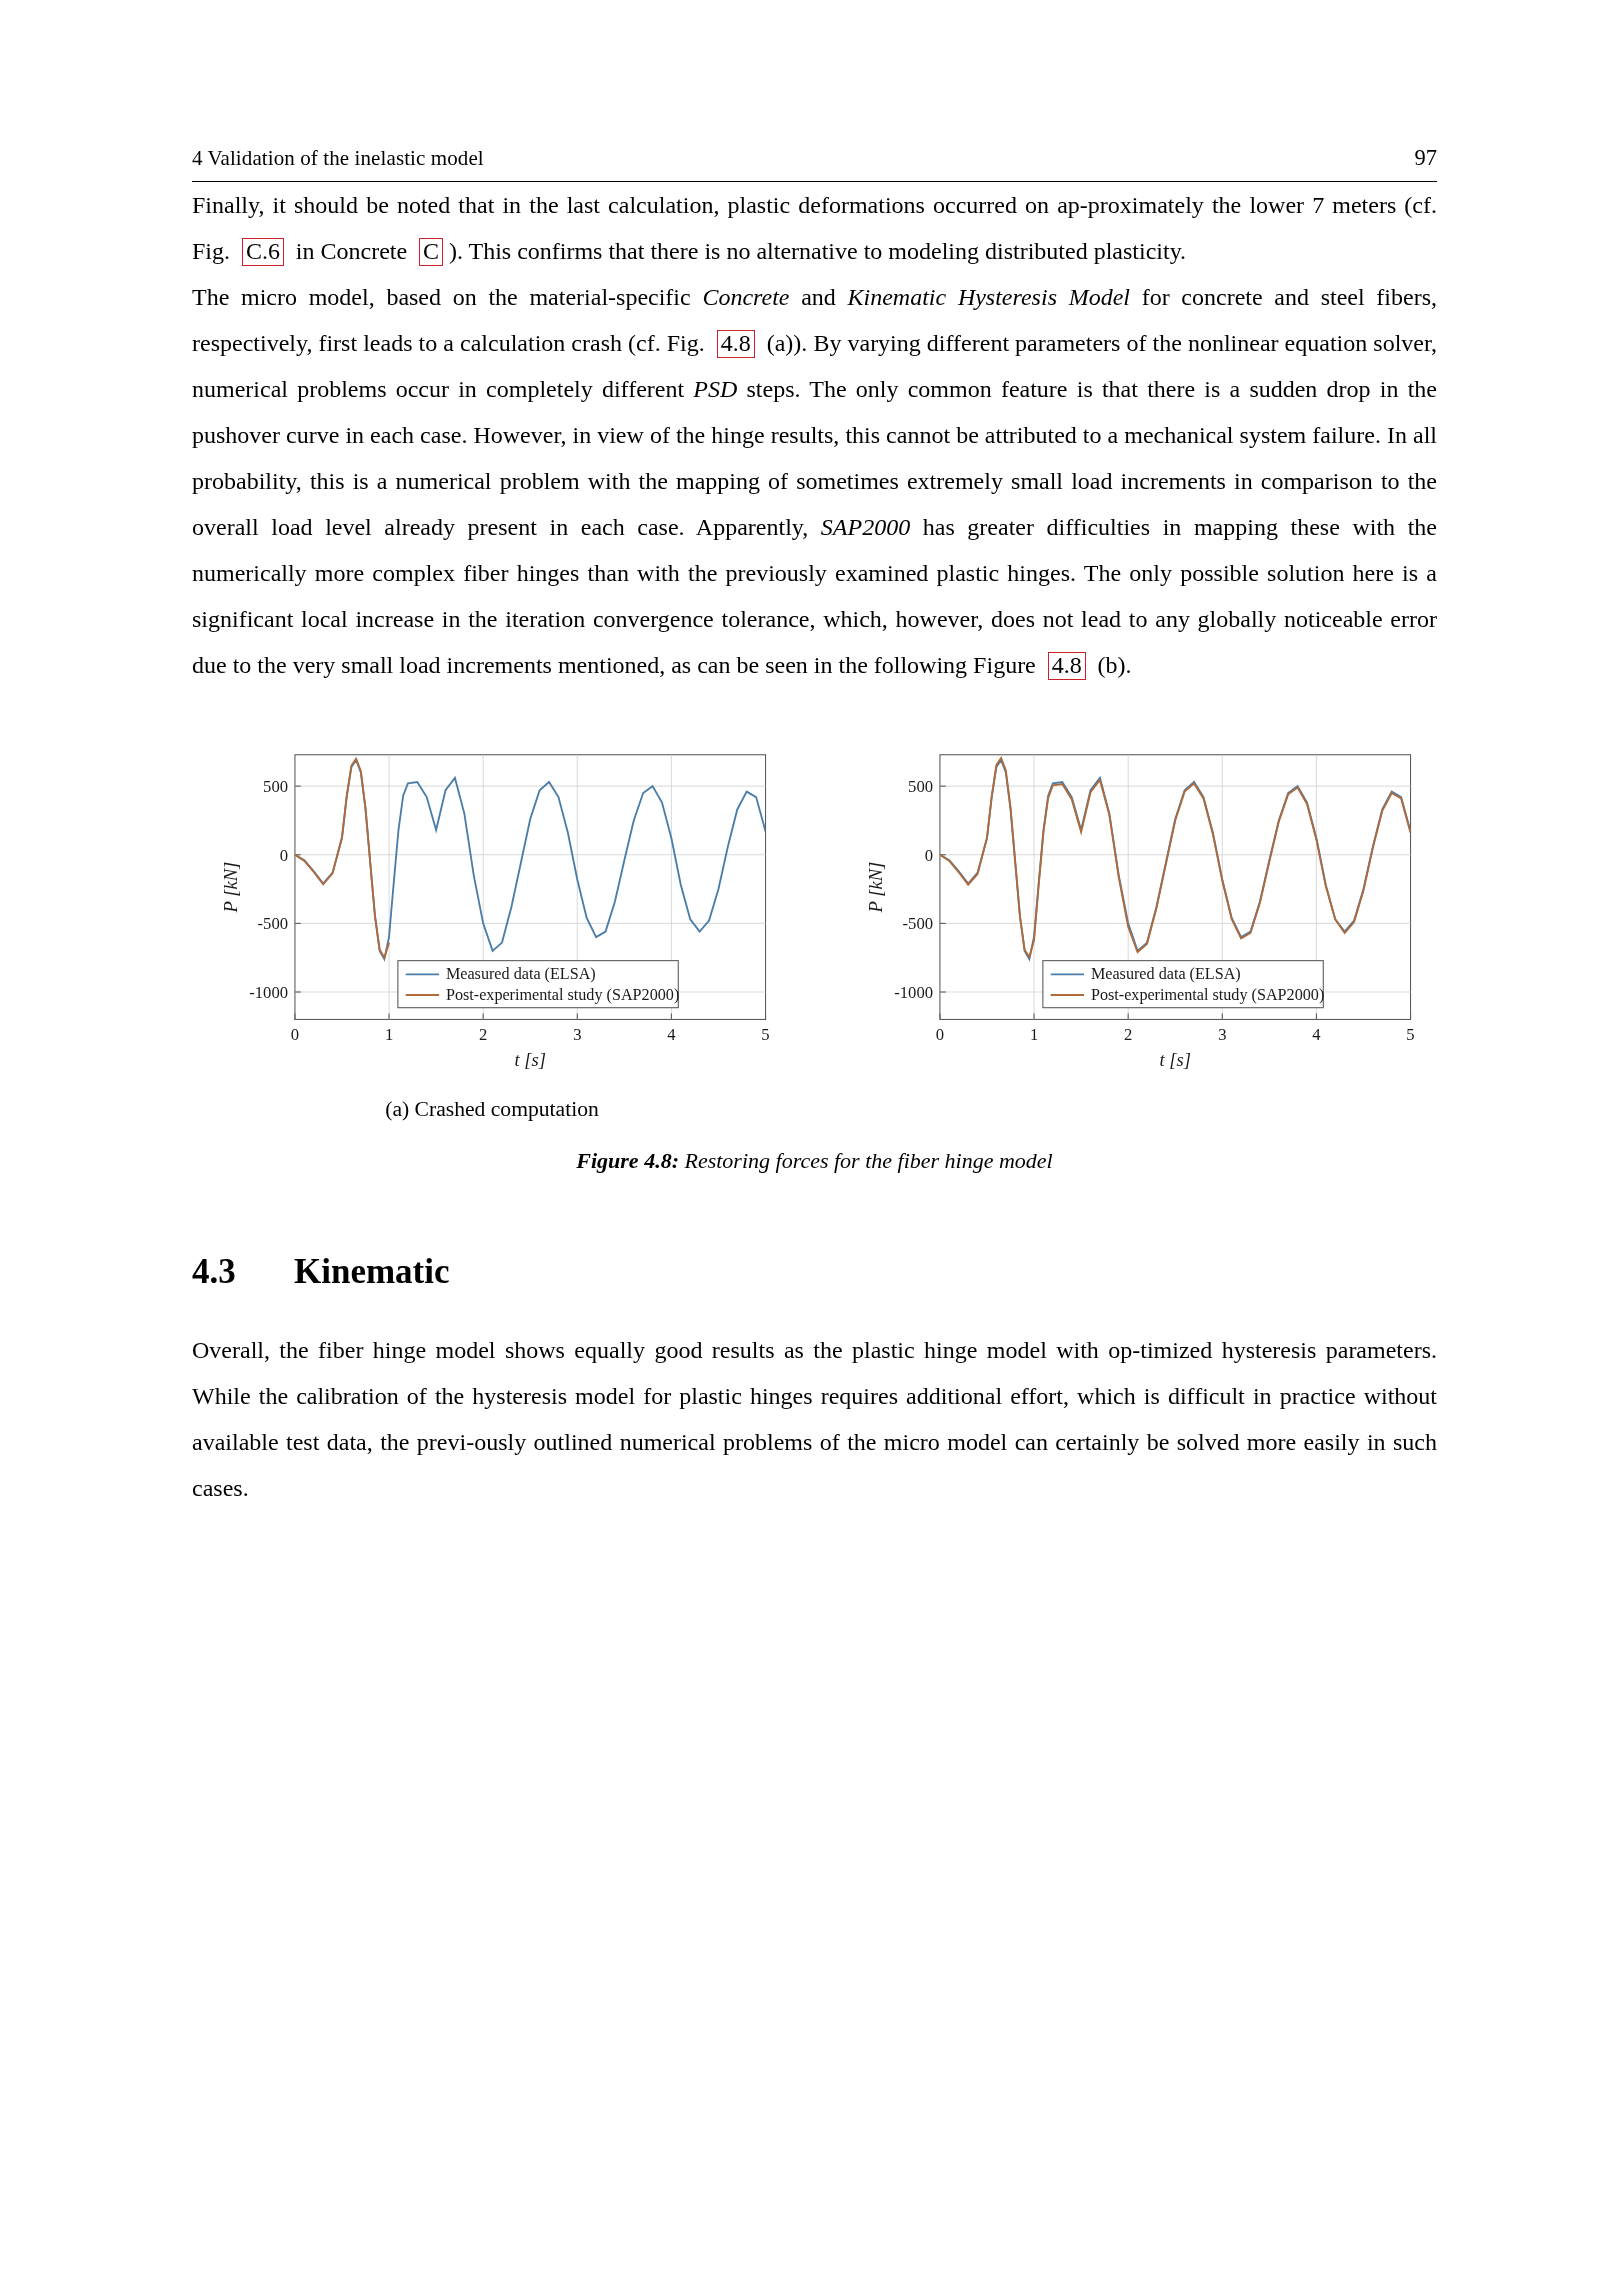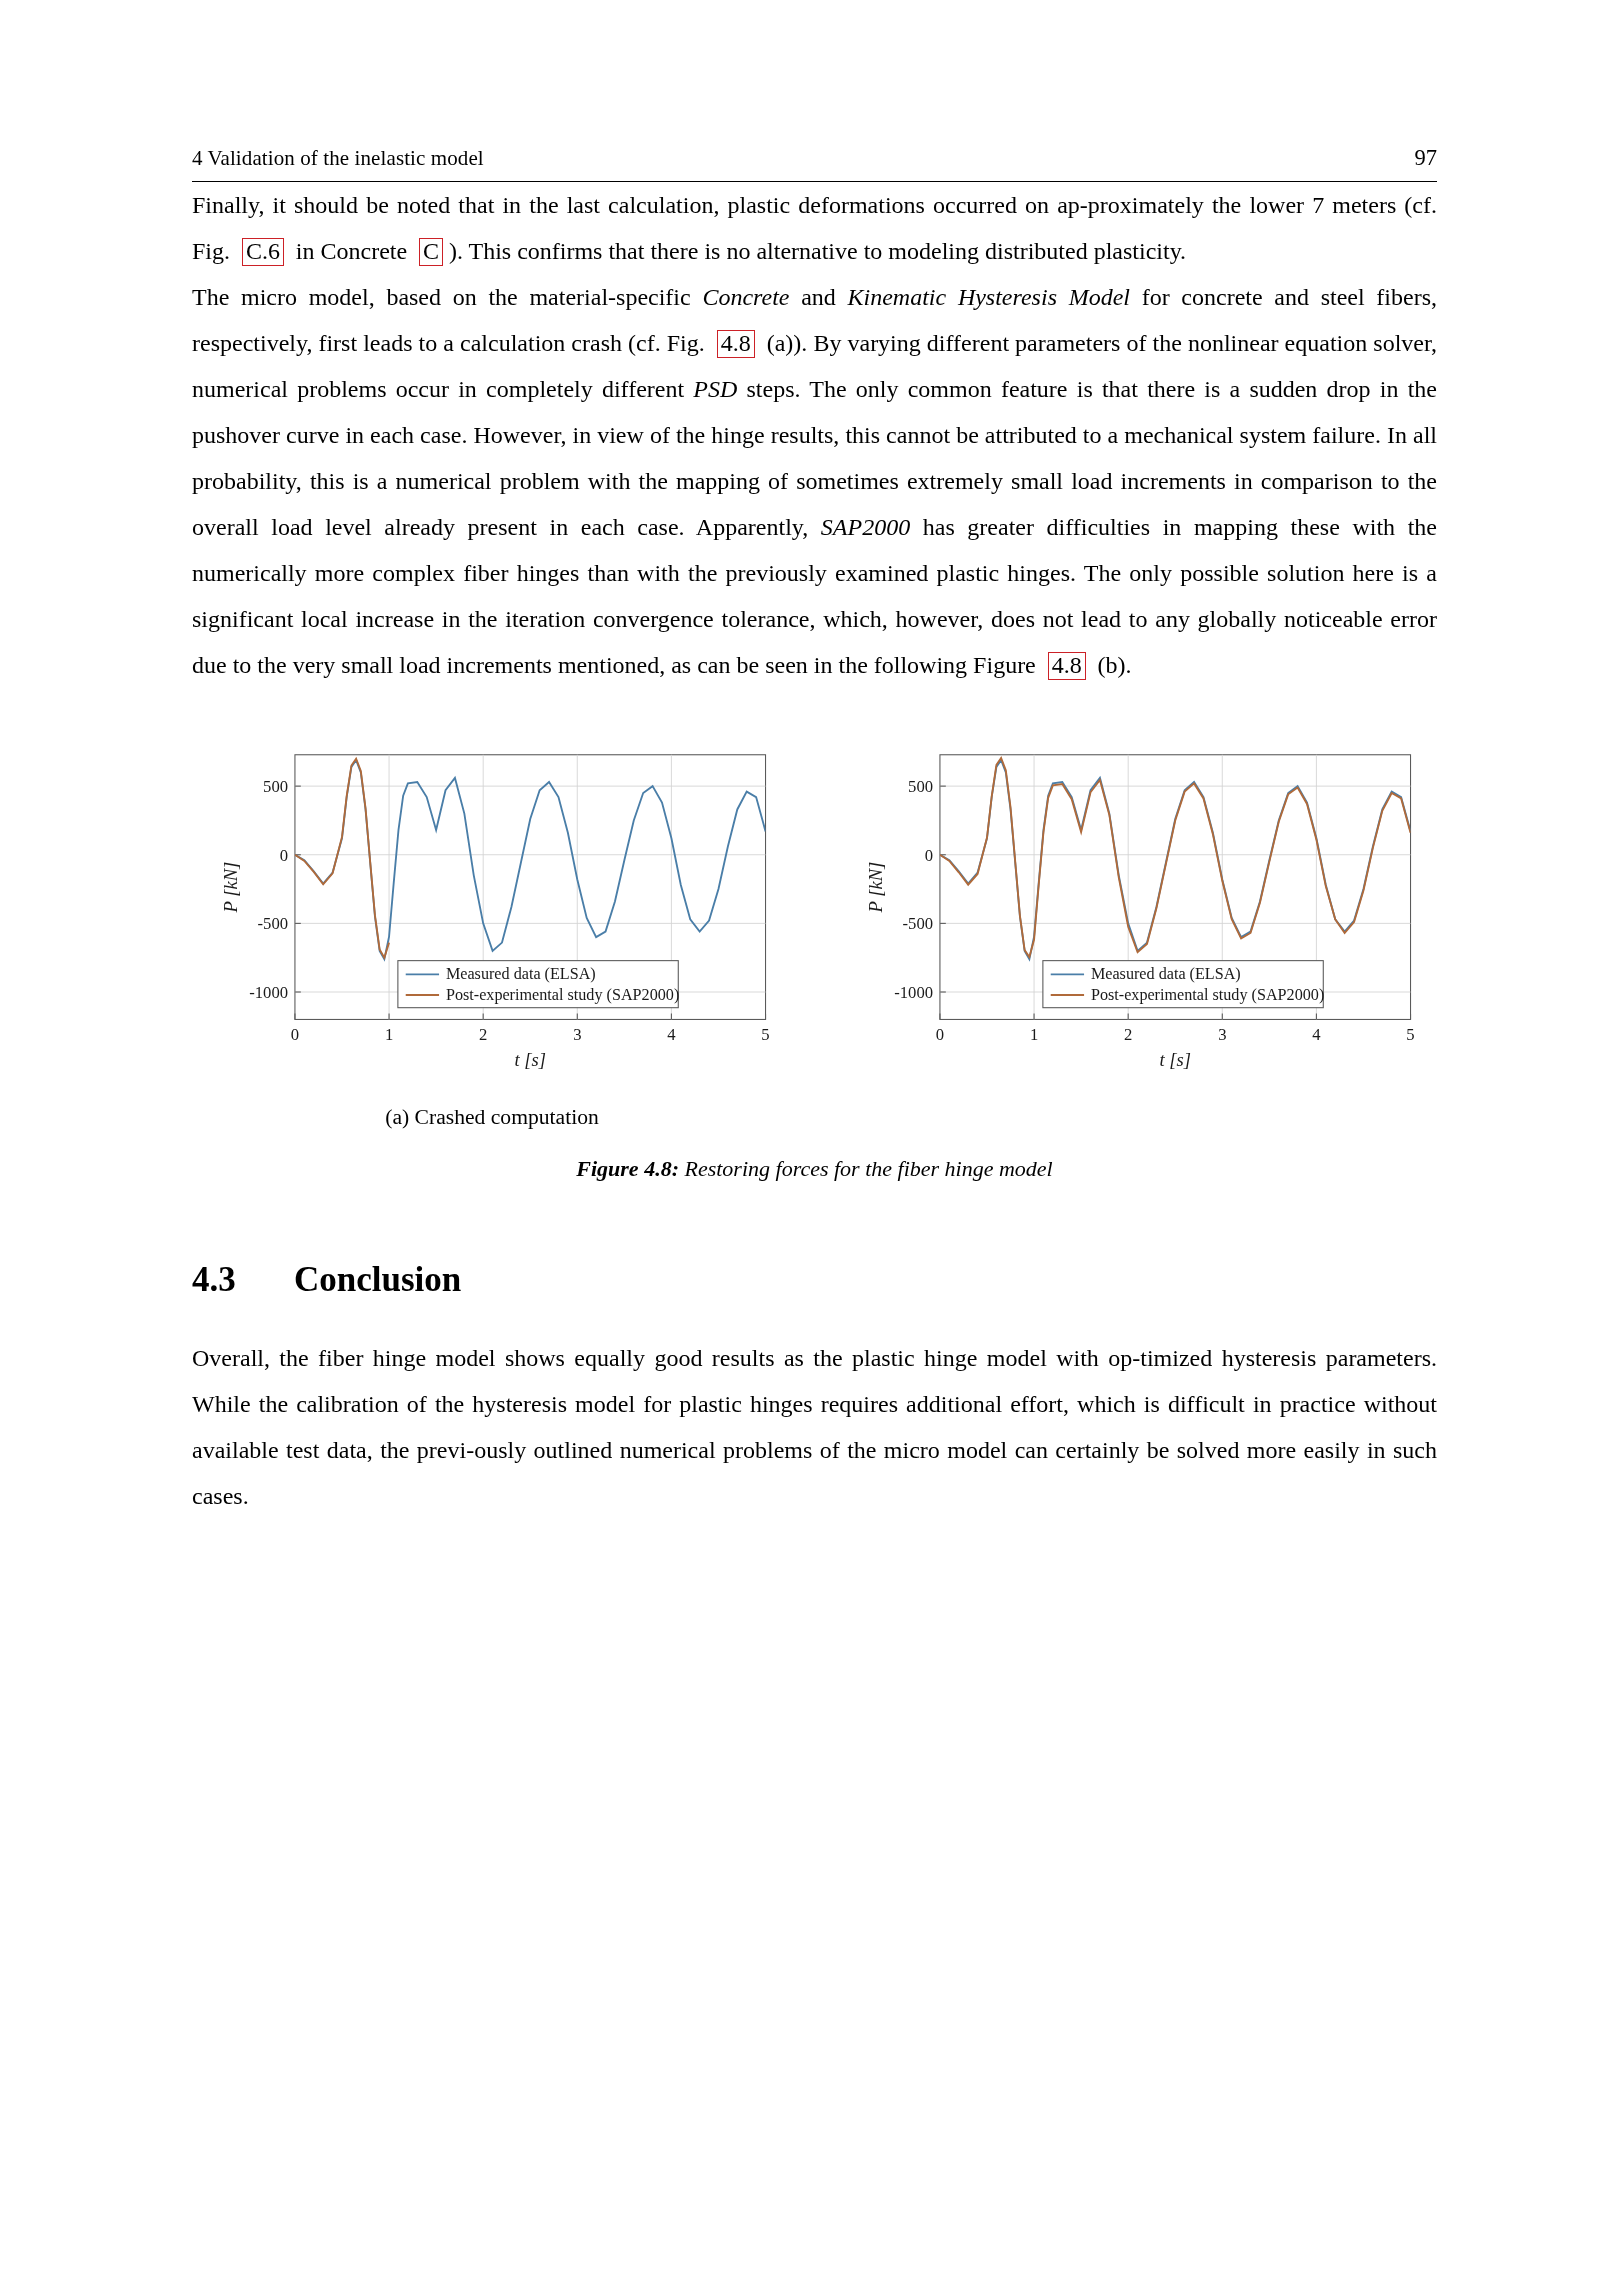--- a/index.html
+++ b/index.html
@@ -80,21 +80,21 @@
   }
   .subfig-row {
     display: flex;
     justify-content: space-between;
     align-items: flex-start;
   }
   .subfig { width: 600px; }
   .subcap {
     text-align: center;
     font-size: 21.6px;
-    margin-top: 11px;
+    margin-top: 3px;
   }
   .figcap {
     text-align: center;
     font-size: 22px;
     margin-top: 26px;
   }
   .figcap .capttl { font-weight: bold; font-style: italic; }
   .figcap .captxt { font-style: italic; }
 
   svg { display: block; }
@@ -232,19 +232,19 @@
             <text class="leglab" x="259" y="243">Measured data (ELSA)</text>
             <line x1="218" y1="259" x2="252" y2="259" stroke="#b06a3a" stroke-width="1.9"></line>
             <text class="leglab" x="259" y="264">Post-experimental study (SAP2000)</text>
           </svg>
         </div>
       </div>
 
       <div class="figcap"><span class="capttl">Figure 4.8:</span> <span class="captxt">Restoring forces for the fiber hinge model</span></div>
     </div>
 
-    <h2 class="sec"><span class="num">4.3</span><span>Conclusion</span></h2>
+    <h2 class="sec"><span class="num">4.3</span><span>Kinematic</span></h2>
 
     <p class="body">Overall, the fiber hinge model shows equally good results as the plastic hinge model with op-timized hysteresis parameters. While the calibration of the hysteresis model for plastic hinges requires additional effort, which is difficult in practice without available test data, the previ-ously outlined numerical problems of the micro model can certainly be solved more easily in such cases.</p>
 
   </div>
 </div>
 
 
 </body></html>

